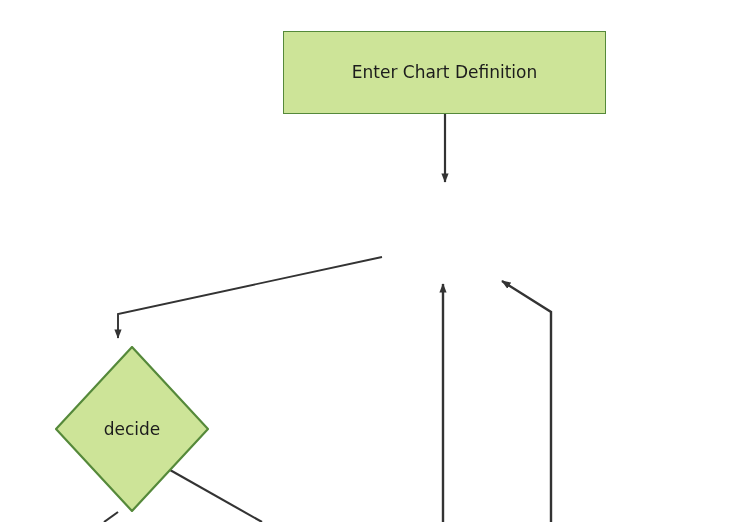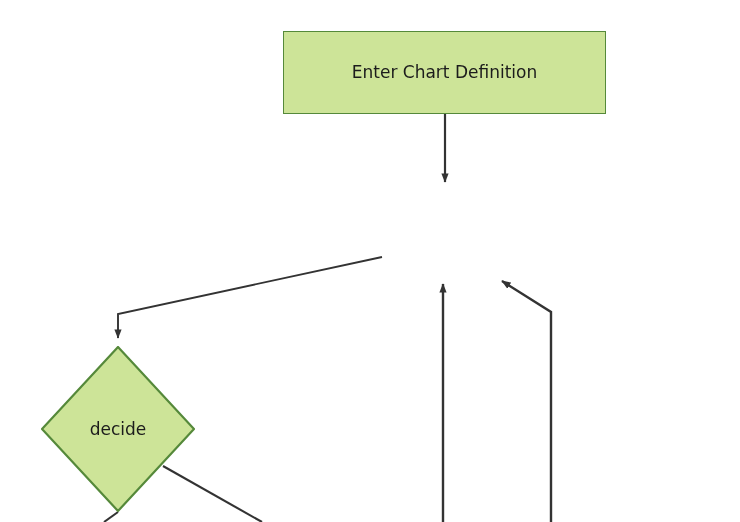--- a/index.html
+++ b/index.html
@@ -88,20 +88,20 @@
     <path d="M443,522 L443,284" fill="none" stroke="#333333" stroke-width="2.4" marker-end="url(#arrow)"></path>
 
     <path d="M551,522 L551,312 L502,281" fill="none" stroke="#333333" stroke-width="2.4" marker-end="url(#arrow)"></path>
   </svg>
 
   <div class="node node-rect" style="left:283px; top:31px; width:323px; height:83px;">
     <span class="node-label">Enter Chart Definition</span>
   </div>
 
 
-  <div class="node node-diamond" style="left:41px; top:346px; width:154px; height:166px;">
+  <div class="node node-diamond" style="left:55px; top:346px; width:154px; height:166px;">
     <svg class="diamond-shape" viewBox="0 0 154 166" preserveAspectRatio="none" xmlns="http://www.w3.org/2000/svg">
       <polygon points="77,1 153,83 77,165 1,83" fill="#cde498" stroke="#55893a" stroke-width="2.2"></polygon>
     </svg>
     <span class="node-label">decide</span>
   </div>
 
 </div>
 
 </body></html>

